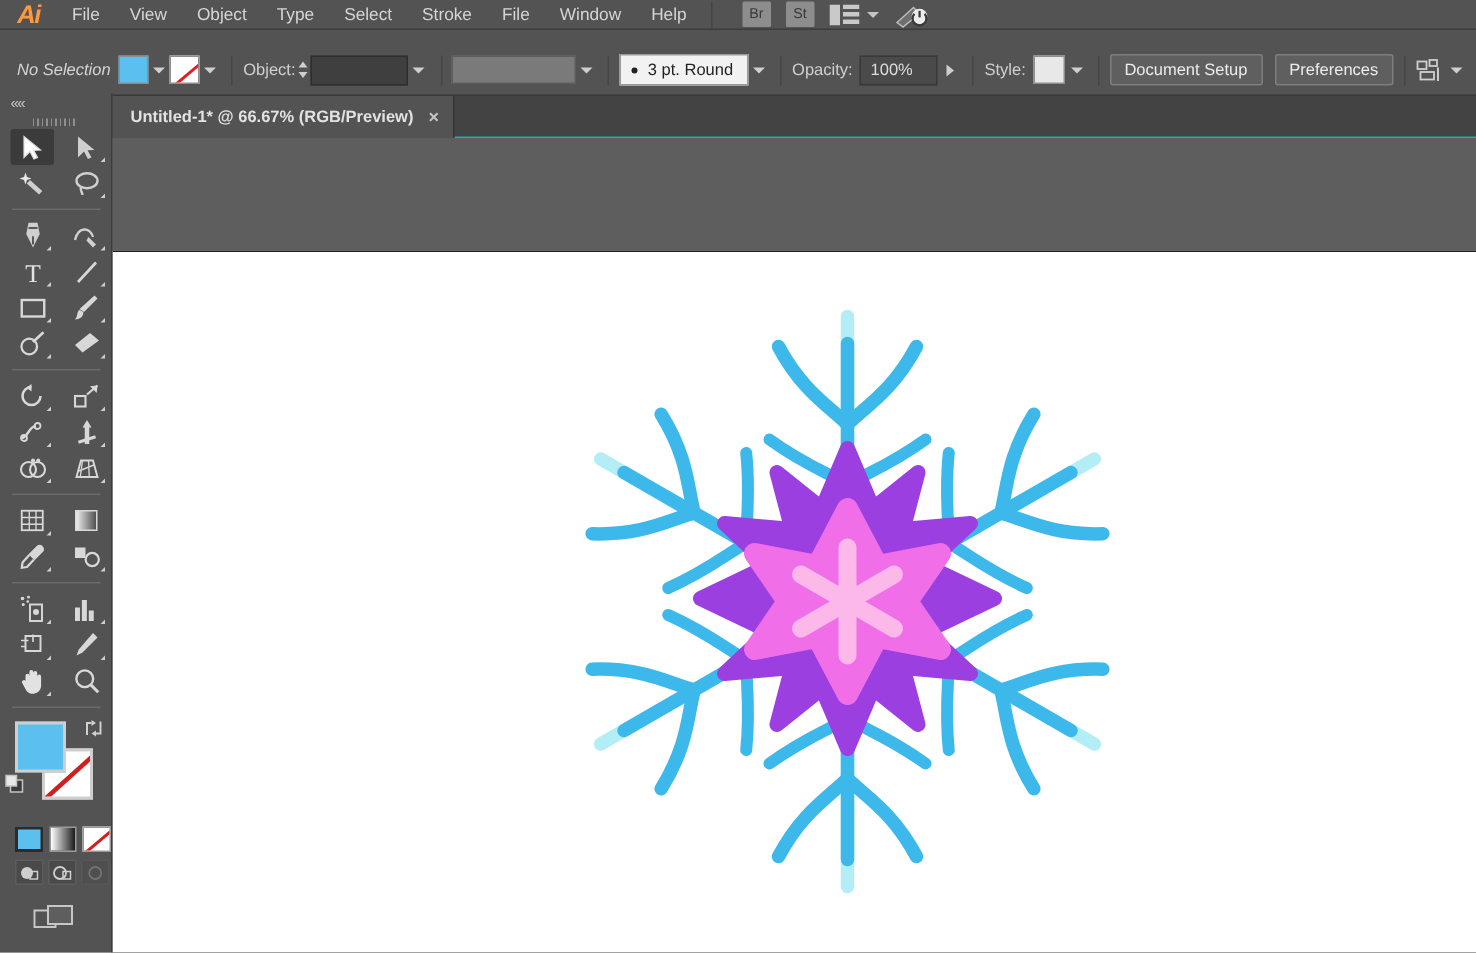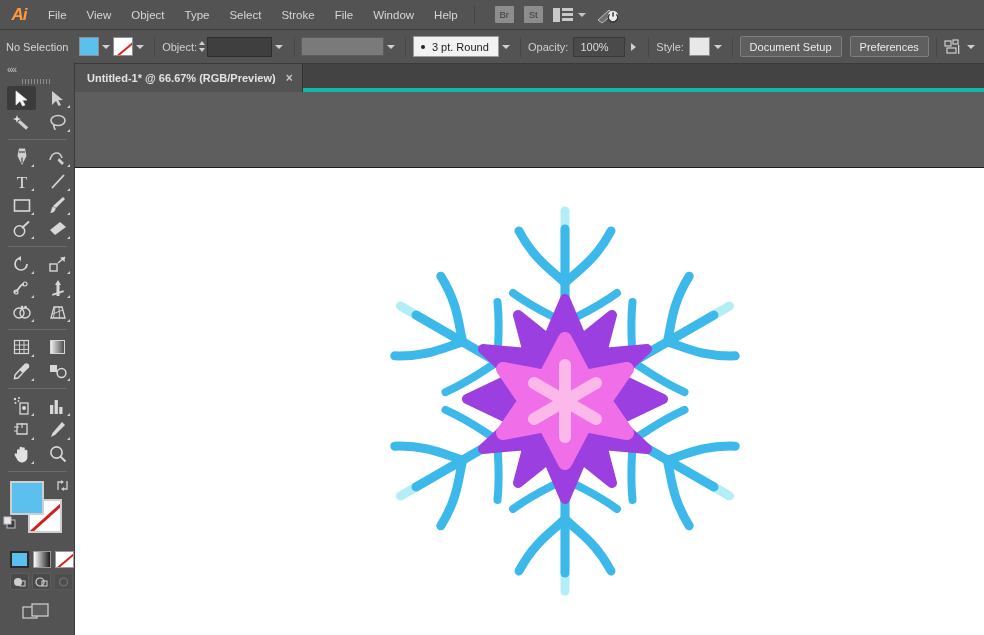--- a/index.html
+++ b/index.html
@@ -8,21 +8,21 @@
     font-family:"Liberation Sans", sans-serif;
     background:#535353;
     font-size:11px;
     color:#c8c8c8;
     -webkit-font-smoothing:antialiased;
   }
   .app { position:relative; width:984px; height:635px; }
 
   
   .menubar {
-    position:absolute; left:0; top:0; width:984px; height:30px;
+    position:absolute; left:0; top:0; width:984px; height:20px;
     background:#535353; display:flex; align-items:center;
     border-bottom:1px solid #3d3d3d;
   }
   .ai-logo {
     width:38px; height:30px; display:flex; align-items:center; justify-content:center;
     font-weight:bold; font-size:17px; color:#ff9a3c; font-style:italic;
     letter-spacing:-1px;
   }
   .menu-item {
     padding:0 10px; height:30px; line-height:30px; font-size:11.5px; color:#d6d6d6;
@@ -40,21 +40,21 @@
           border-top:4px solid #c5c5c5; }
   .ws-ico { width:22px; height:16px; position:relative; }
 
   
   .controlbar {
     position:absolute; left:0; top:30px; width:984px; height:34px;
     background:#535353; display:flex; align-items:center; padding:0 6px;
     border-bottom:1px solid #3a3a3a; gap:0px;
   }
   .cb-label { font-size:11px; color:#d0d0d0; white-space:nowrap; }
-  .no-sel { width:82px; text-align:left; font-size:11px; color:#d4d4d4; }
+  .no-sel { width:82px; text-align:center; font-size:11px; color:#d4d4d4;font-style:italic; }
   .swatch-box {
     width:22px; height:19px; border:1px solid #8e8e8e; background:#5bc0ee;
   }
   .swatch-none {
     width:22px; height:19px; border:1px solid #8e8e8e; background:#ffffff; position:relative;
     overflow:hidden;
   }
   .swatch-none::after {
     content:""; position:absolute; left:-4px; top:9px; width:34px; height:2.2px;
     background:#e02020; transform:rotate(-40deg);
@@ -95,22 +95,22 @@
   .btn-ctl {
     height:21px; padding:0 9px; background:#5f5f5f; border:1px solid #7e7e7e;
     border-radius:2px; font-size:11px; color:#ececec; display:flex;
     align-items:center; white-space:nowrap;
   }
   .cb-sep { width:1px; height:20px; background:#464646; margin:0 7px; }
 
   
   .tabbar {
     position:absolute; left:75px; top:64px; width:909px; height:28px;
-    background:#434343; display:flex; align-items:flex-start;
-    border-bottom:4px solid #14b8a6;
+    background:#434343; display:flex; align-items:center;
+    border-bottom:1px solid #14b8a6;
   }
   .doc-tab {
     height:28px; background:#535353; display:flex; align-items:center;
     padding:0 9px 0 12px; gap:10px; border-right:1px solid #323232;
     font-size:11px; color:#e2e2e2; font-weight:bold; white-space:nowrap;
   }
   .tab-close { font-size:12px; color:#c5c5c5; line-height:1; cursor:pointer; }
 
   
   .toolbar {

